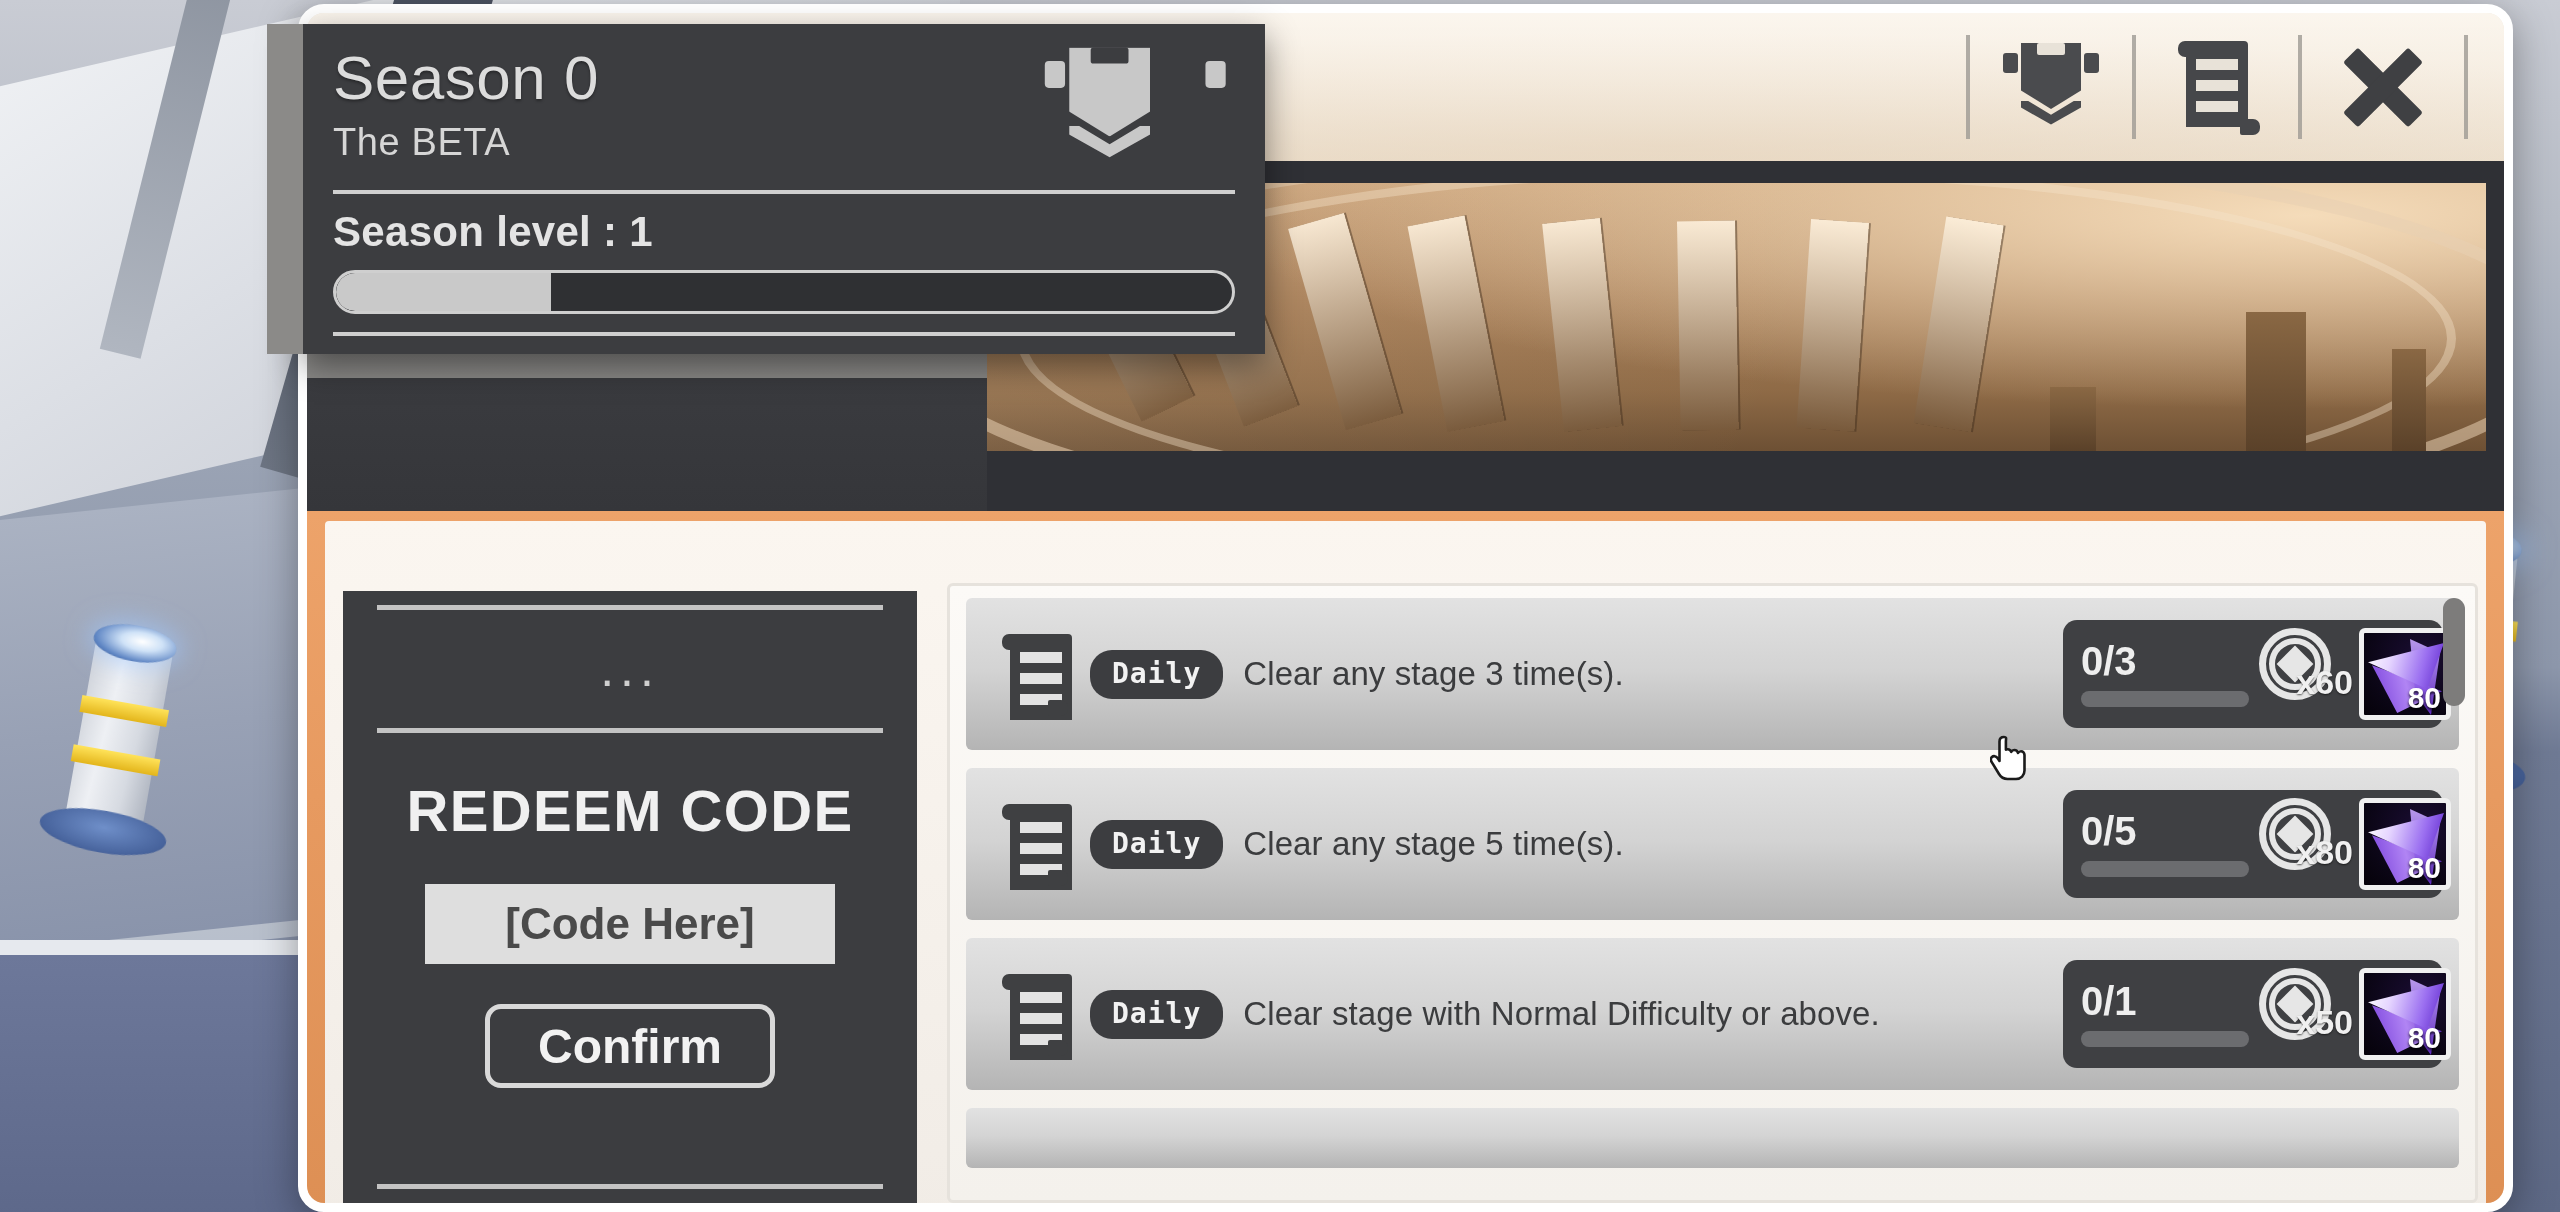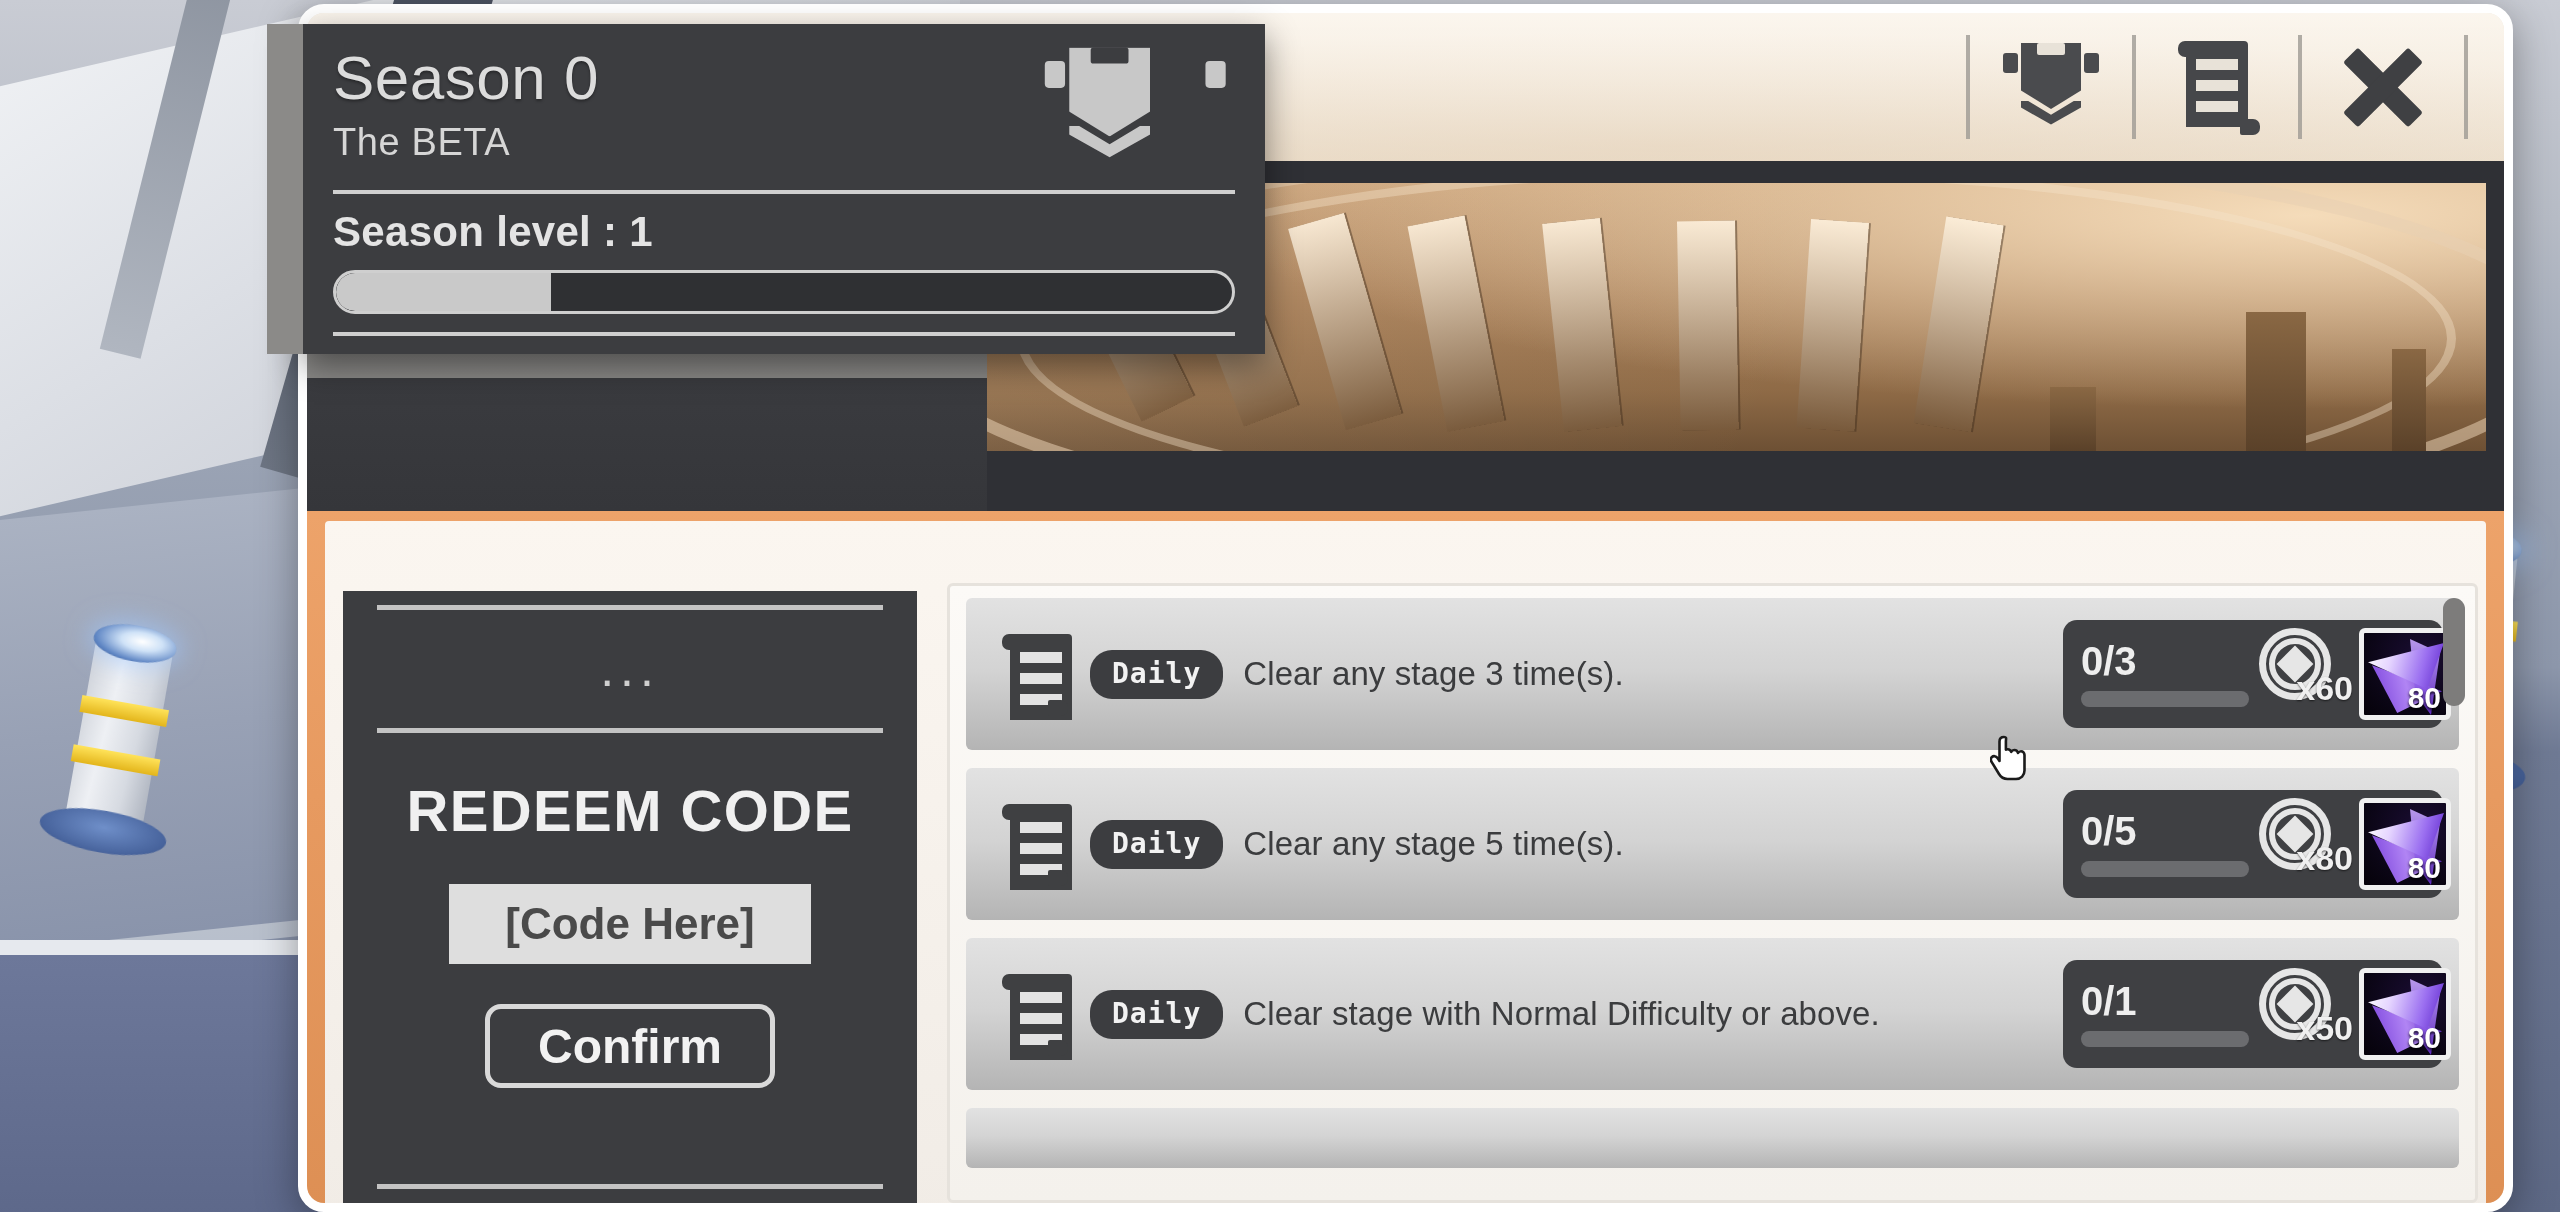--- a/index.html
+++ b/index.html
@@ -268,21 +268,21 @@
   .side-rule { width: 88%; height: 5px; background: #c3c3c3; }
   #side-dots {
     flex: 0 0 auto; height: 118px; display:flex; align-items:center; justify-content:center;
     color: #cfcfcf; font-size: 50px; letter-spacing: 6px; line-height: 0.4;
   }
   #redeem-title {
     color: #f0f0f0; font-size: 58px; font-weight: 700; letter-spacing: 1.4px;
     margin-top: 44px;
   }
   #code-input {
-    margin-top: 40px; width: 362px; height: 80px;
+    margin-top: 40px; width: 410px; height: 80px;
     background: #dedede; border: none;
     display:flex; align-items:center; justify-content:center;
     color: #4a4a4a; font-size: 44px; font-weight: 700;
     font-family: "Liberation Sans", sans-serif;
     cursor: text;
   }
   #confirm-btn {
     margin-top: 40px; width: 290px; height: 84px;
     border: 5px solid #d9d9d9; border-radius: 16px;
     background: transparent;
@@ -344,21 +344,21 @@
     position: relative; width: 96px; height: 96px; margin-left: 4px; flex: 0 0 auto;
   }
   .reward-sp .sp-big { position:absolute; left: 6px; top: 2px; width: 72px; height: 72px; }
   .reward-sp .sp-big .ring-o { position:absolute; inset:0; border: 7px solid #e6e6e6; border-radius:50%; }
   .reward-sp .sp-big .ring-i { position:absolute; inset:10px; border: 6px solid #e6e6e6; border-radius:50%; }
   .reward-sp .sp-big .gem {
     position:absolute; left: 50%; top: 50%; width: 26px; height: 26px;
     margin: -13px 0 0 -13px; background: #e6e6e6; transform: rotate(45deg);
   }
   .reward-sp .sp-amt {
-    position:absolute; right: -4px; bottom: 14px;
+    position:absolute; right: -4px; bottom: 20px;
     color: #f0f0f0; font-size: 34px; font-weight: 700;
     text-shadow: 0 1px 2px rgba(0,0,0,.6);
   }
   .reward-item {
     position: relative; width: 92px; height: 92px; margin-left: 10px; flex: 0 0 auto;
     border: 5px solid #f0f0f0; border-radius: 6px;
     background: radial-gradient(ellipse at 70% 30%, #1a0d33 0%, #0a0514 70%, #050209 100%);
     overflow: hidden;
   }
   .shard-a, .shard-b, .shard-c {

